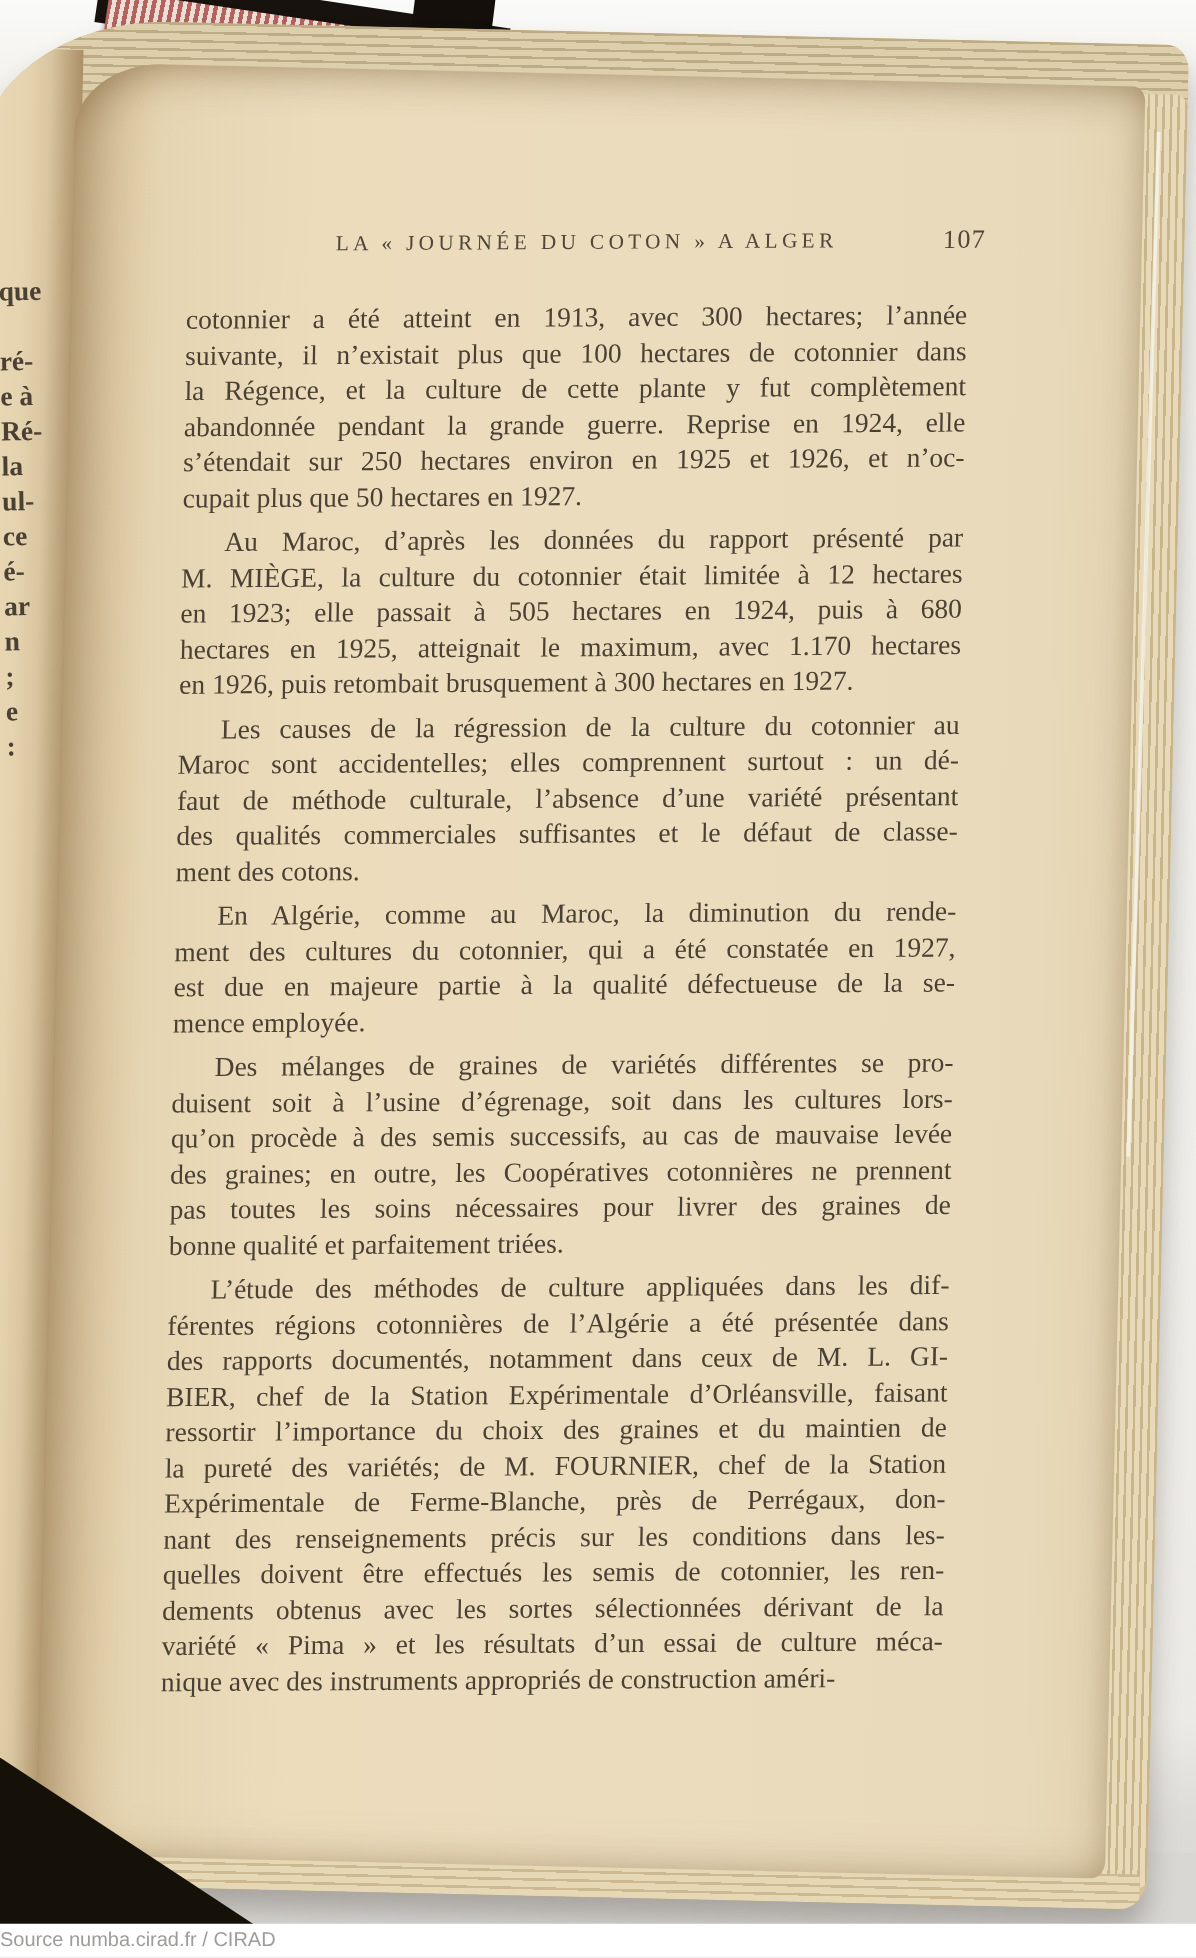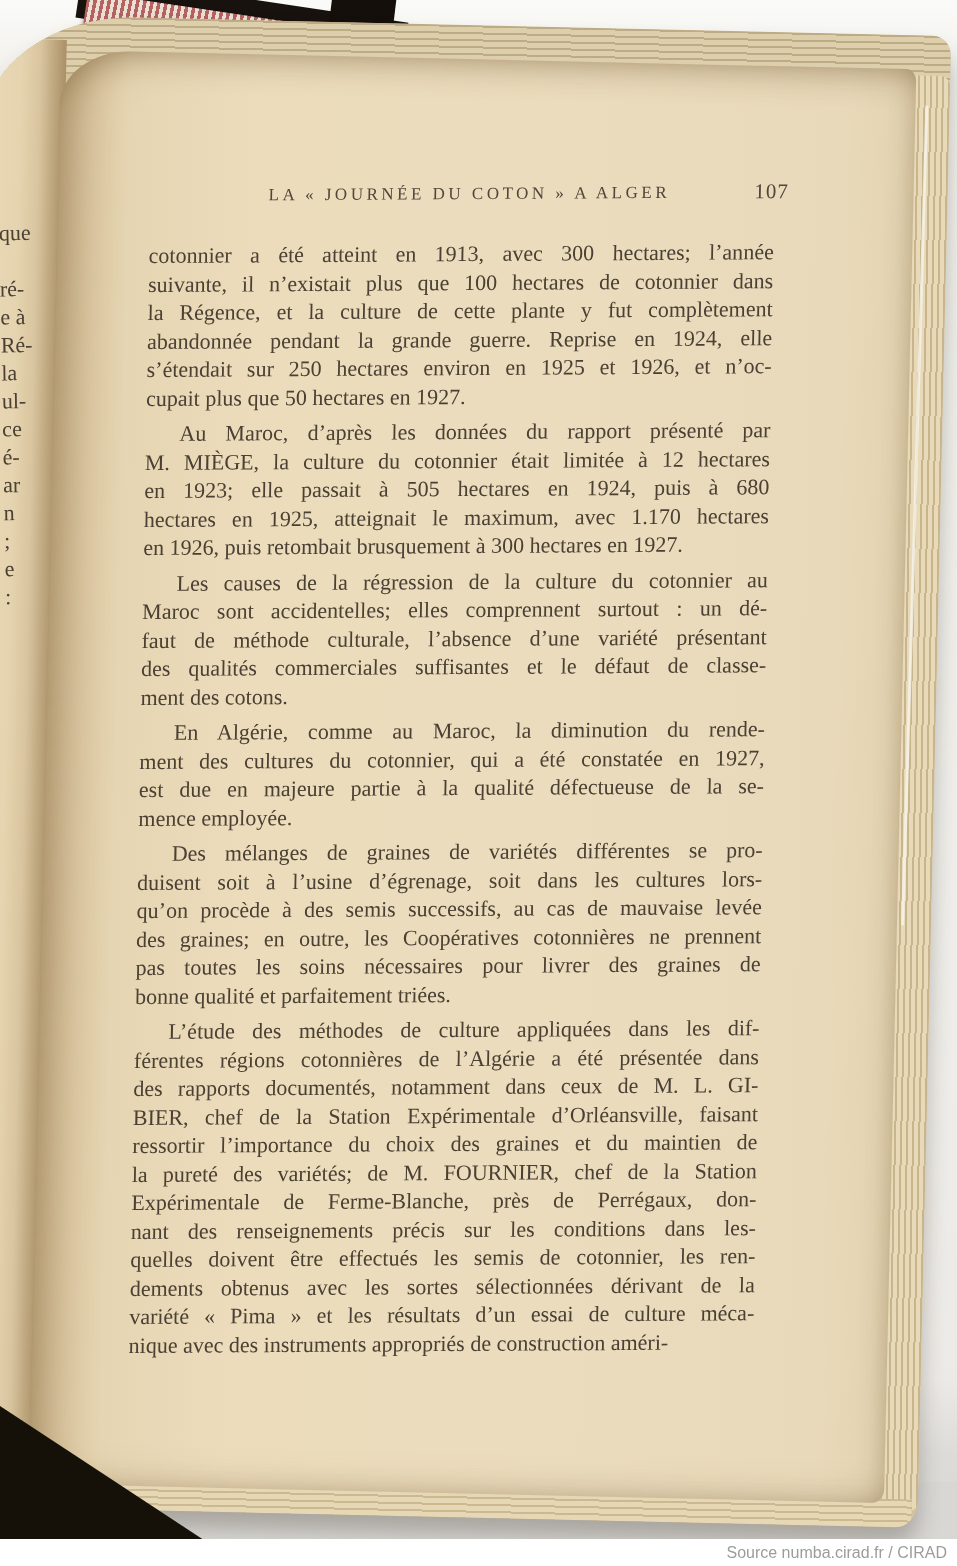--- a/index.html
+++ b/index.html
@@ -68,27 +68,27 @@
   .body-text { font-size: 22px; line-height: 28.5px; }
   .paragraph { margin: 0 0 7px 0; }
   .paragraph.indent .line:first-child { text-indent: 34px; }
   .line { text-align: justify; text-align-last: justify; white-space: normal; }
   .line.last { text-align-last: left; }
   .fragments {
     position: absolute; left: 2px; top: 219px; width: 44px;
     font-size: 22px; line-height: 28px; color: #4a4033;
     transform: rotate(-1deg);
   }
-  .fragment { height: 28px; overflow: hidden; }
+  .fragment { height: 28px; overflow: hidden; font-weight: bold; }
   
   .source-bar {
     position: absolute; left: 0; right: 0; bottom: 0; height: 27px;
     background: #ffffff; color: #9c9c9a;
     font-family: "Liberation Sans", "DejaVu Sans", sans-serif;
-    font-size: 16px; line-height: 27px; text-align: right; padding-right: 10px;
+    font-size: 16px; line-height: 27px; text-align: left; padding-right: 10px;
     box-sizing: border-box;
   }
 </style>
 </head>
 <body>
 
 <div class="photo">
 
   <div class="floor-shadow"></div>
   <div class="spine-black"></div>

